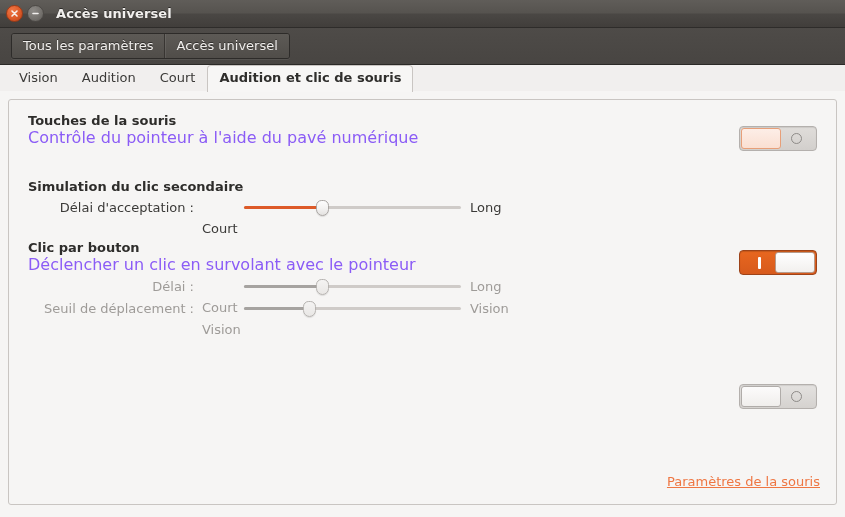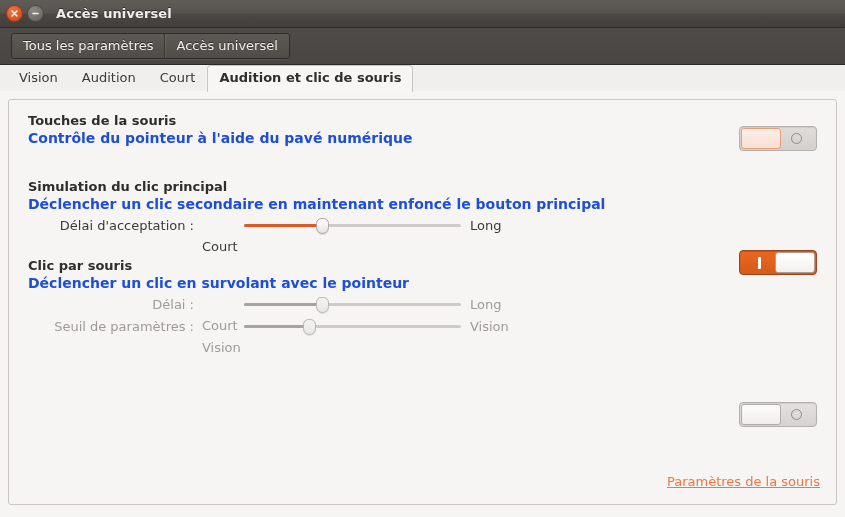--- a/index.html
+++ b/index.html
@@ -157,24 +157,23 @@
 
   
   .section { position: relative; }
   .sec-head {
     font-size: 13px;
     font-weight: bold;
     color: #2e2d2b;
     line-height: 17px;
   }
   .sec-desc {
-    font-size: 14px;
-    color: #1d4ed8;
+    font-size: 16px;
+    color: #8b5cf6;
     line-height: 18px;
-    font-weight: bold;
   }
   .sec-text { padding-left: 9px; }
 
   
   .ctrl-row {
     display: flex;
     align-items: center;
     height: 20px;
     margin-top: 2px;
   }
@@ -372,22 +371,21 @@
         <div class="switch off-focus" style="top:14px;">
           <div class="mark off-o">
               <span class="glyph-o"></span>
             </div>
           <div class="sw-knob"></div>
         </div>
       </div>
 
       <div class="section" style="margin-top:31px;">
         <div class="sec-text">
-          <div class="sec-head">Simulation du clic principal</div>
-          <div class="sec-desc">Déclencher un clic secondaire en maintenant enfoncé le bouton principal</div>
+          <div class="sec-head">Simulation du clic secondaire</div>
         </div>
         <div class="switch on" style="top:72px;">
           <div class="mark on-i">
               <span class="glyph-i"></span>
             </div>
           <div class="sw-knob"></div>
         </div>
 
         <div class="ctrl-row">
           <div class="ctrl-label">Délai d'acceptation :</div>
@@ -398,21 +396,21 @@
               <div class="fill" id="f-accept" style="width: 36%;"></div>
               <div class="knob" id="k-accept" style="left: 36%;"></div>
             </div>
             <div class="end-label right">Long</div>
           </div>
         </div>
       </div>
 
       <div class="section" style="margin-top:22px;">
         <div class="sec-text">
-          <div class="sec-head">Clic par souris</div>
+          <div class="sec-head">Clic par bouton</div>
           <div class="sec-desc">Déclencher un clic en survolant avec le pointeur</div>
         </div>
         <div class="switch off-plain" style="top:145px;">
           <div class="mark off-o">
               <span class="glyph-o"></span>
             </div>
           <div class="sw-knob"></div>
         </div>
 
         <div class="ctrl-row">
@@ -422,21 +420,21 @@
             <div class="slider">
               <div class="track"></div>
               <div class="fill dim" id="f-hdelay" style="width: 36%;"></div>
               <div class="knob dim" id="k-hdelay" style="left: 36%;"></div>
             </div>
             <div class="end-label right dim">Long</div>
           </div>
         </div>
 
         <div class="ctrl-row">
-          <div class="ctrl-label dim">Seuil de paramètres :</div>
+          <div class="ctrl-label dim">Seuil de déplacement :</div>
           <div class="slider-wrap">
             <div class="end-label left dim">Vision</div>
             <div class="slider">
               <div class="track"></div>
               <div class="fill dim" id="f-thresh" style="width: 30%;"></div>
               <div class="knob dim" id="k-thresh" style="left: 30%;"></div>
             </div>
             <div class="end-label right dim">Vision</div>
           </div>
         </div>

